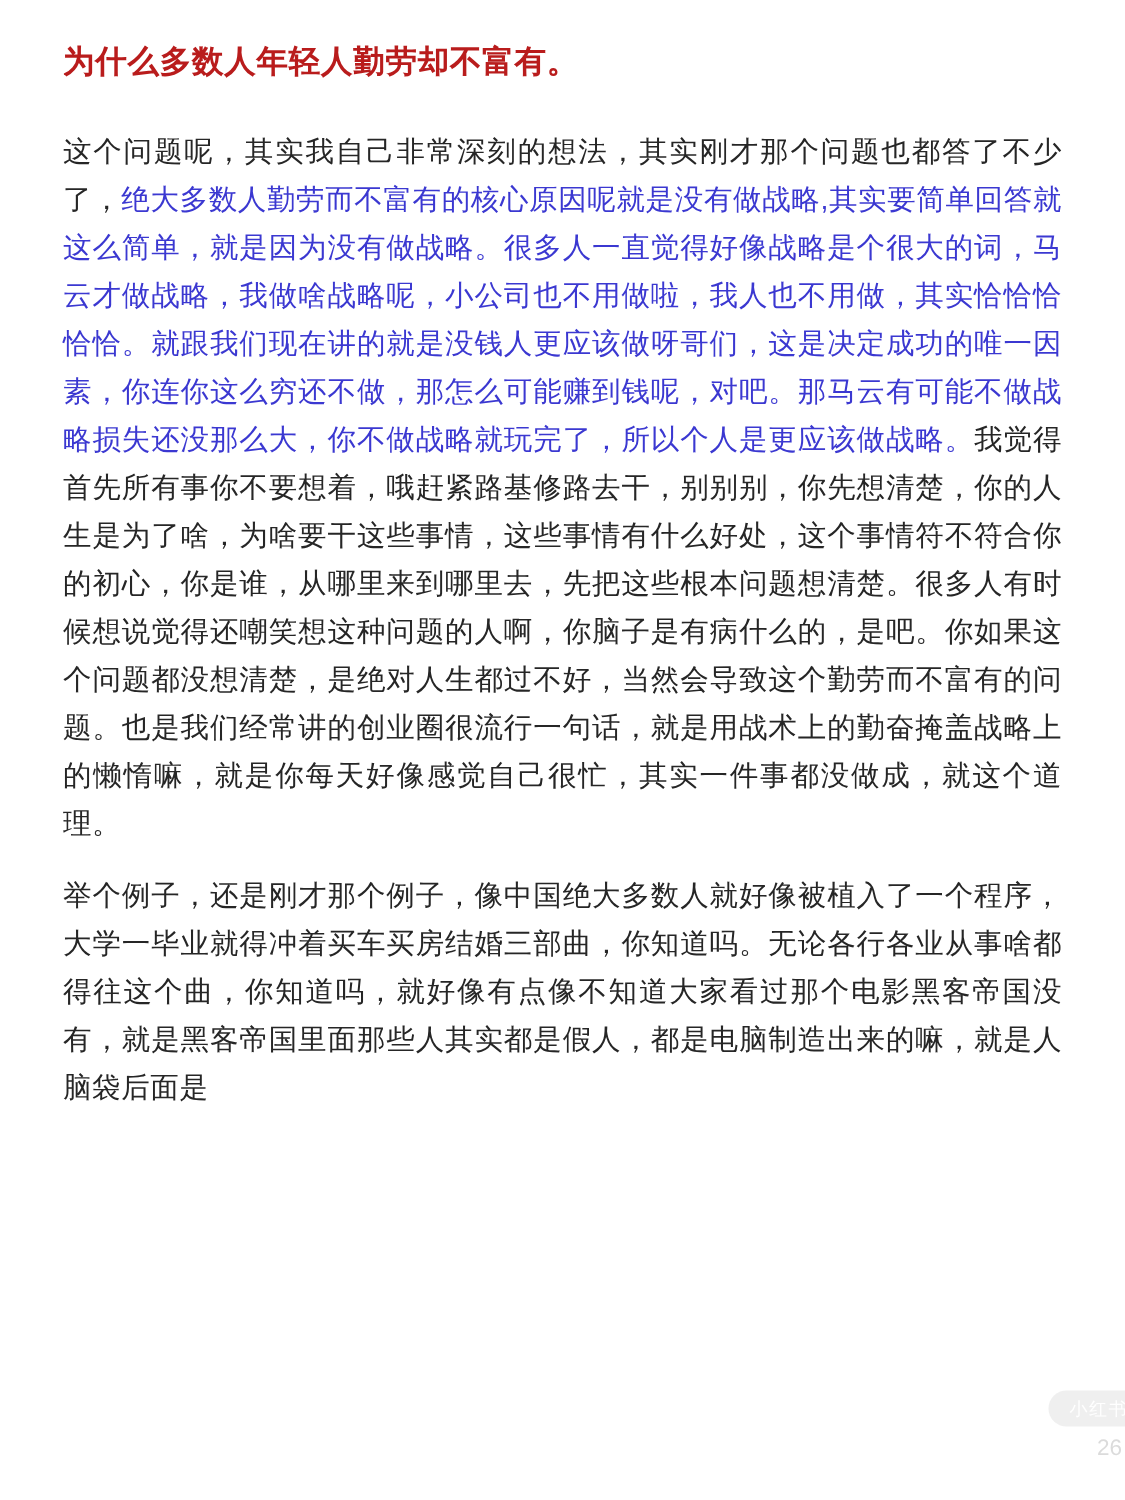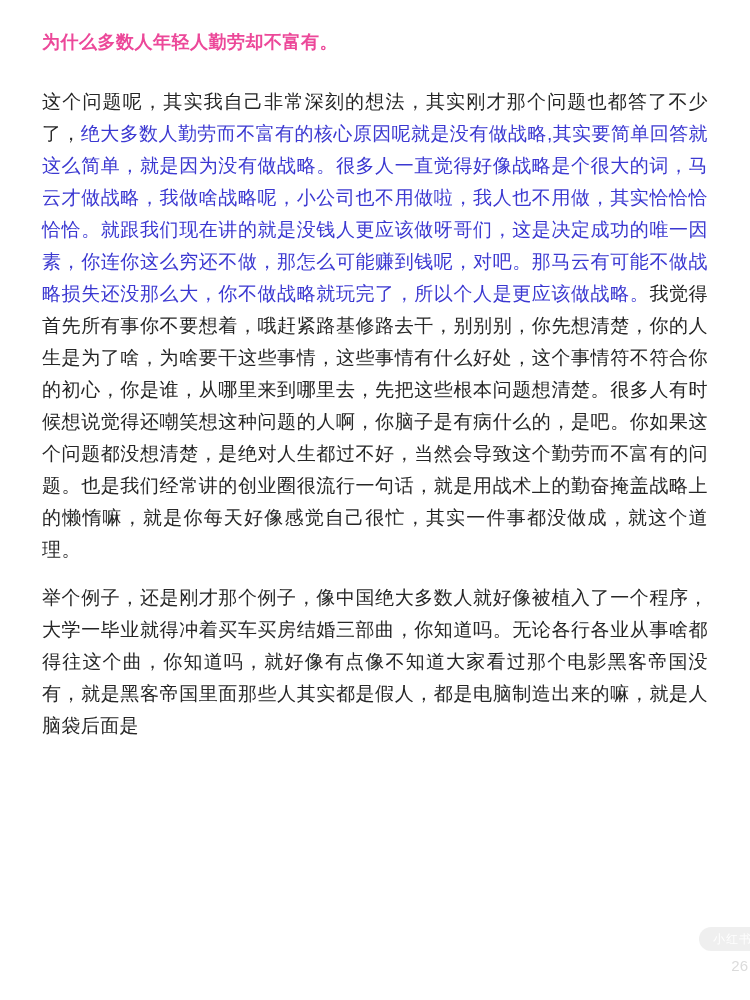--- a/index.html
+++ b/index.html
@@ -14,24 +14,24 @@
     background: #ffffff;
     overflow: hidden;
     font-family: "Liberation Sans", sans-serif;
     box-sizing: border-box;
   }
   .content {
     padding: 26px 42px 0 42px;
   }
   .article-title {
     margin: 0 0 28px 0;
-    font-size: 18px;
+    font-size: 21px;
     line-height: 32px;
     font-weight: 700;
-    color: #ec4899;
+    color: #b91c1c;
     letter-spacing: 0.5px;
   }
   .para {
     margin: 0 0 16px 0;
     font-size: 19px;
     line-height: 32px;
     color: #262626;
     text-align: justify;
     letter-spacing: 0.4px;
   }

